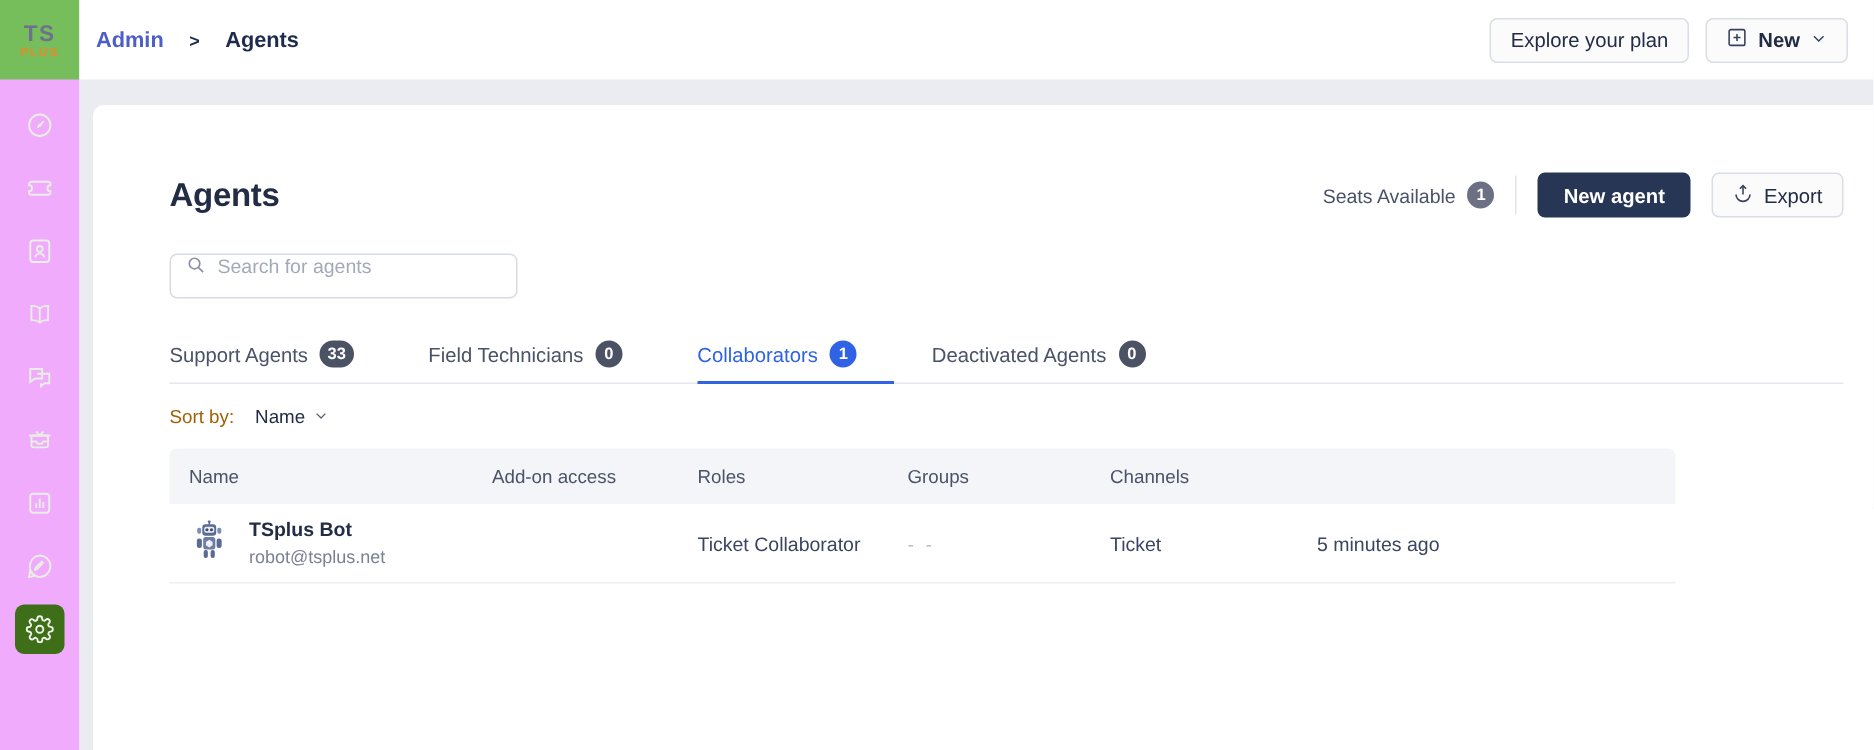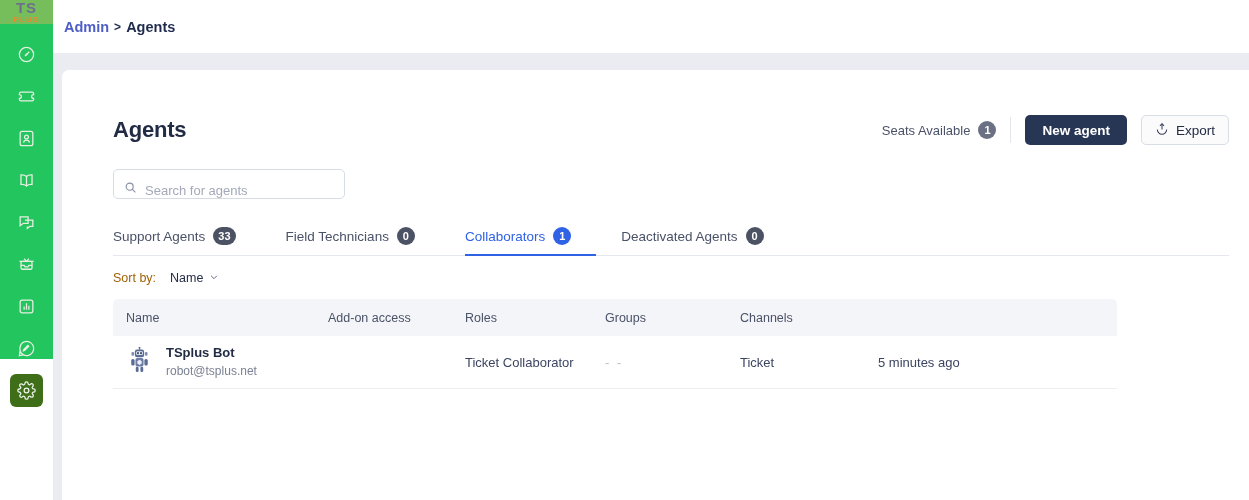--- a/index.html
+++ b/index.html
@@ -6,22 +6,22 @@
   html, body {
     width: 1249px; height: 500px;
     font-family: "Liberation Sans", sans-serif;
     background: #ffffff;
     overflow: hidden;
   }
   .app { position: relative; width: 1249px; height: 500px; display: flex; }
 
   
   .sidebar {
-    width: 53px; height: 359px;
-    background: #22c55e;
+    width: 53px; height: 500px;
+    background: #f0abfc;
     display: flex; flex-direction: column; align-items: center;
     flex: 0 0 53px;
   }
   .logo {
     width: 53px; height: 53px;
     background: #76bd5c;
     display: flex; flex-direction: column;
     align-items: center; justify-content: center;
     line-height: 1;
   }
@@ -40,21 +40,21 @@
   
   .main { flex: 1; height: 500px; display: flex; flex-direction: column; background: #eaecf1; min-width: 0; }
 
   
   .topbar {
     height: 53px; background: #ffffff;
     display: flex; align-items: center;
     padding: 0 17px 0 11px;
     flex: 0 0 53px;
   }
-  .breadcrumb { display: flex; align-items: center; gap: 5px; font-size: 14.5px; }
+  .breadcrumb { display: flex; align-items: center; gap: 17px; font-size: 14.5px; }
   .bc-link { color: #4d5ec8; font-weight: 600; cursor: pointer; }
   .bc-sep { color: #1f2b4d; font-weight: 700; font-size: 12px; }
   .bc-current { color: #1f2b4d; font-weight: 600; }
   .topbar-right { margin-left: auto; display: flex; align-items: center; gap: 11px; }
   .btn-outline {
     border: 1px solid #d9dde5; background: #fbfbfc; border-radius: 5px;
     height: 30px; padding: 0 13px;
     display: flex; align-items: center; gap: 7px;
     font-size: 13.5px; color: #232c45; cursor: pointer;
     font-family: "Liberation Sans", sans-serif;
@@ -87,21 +87,21 @@
     height: 30px; padding: 0 17px; font-size: 13.5px; font-weight: 700;
     cursor: pointer; display: flex; align-items: center;
     font-family: "Liberation Sans", sans-serif;
   }
 
   
   .search-box {
     margin-top: 24px;
     width: 232px; height: 30px;
     border: 1px solid #d7dbe3; border-radius: 5px;
-    display: flex; align-items: flex-end; gap: 8px; padding: 0 10px;
+    display: flex; align-items: flex-start; gap: 8px; padding: 0 10px;
     background: #fff;
   }
   .search-box input {
     border: none; outline: none; flex: 1; font-size: 13px; color: #232c45;
     font-family: "Liberation Sans", sans-serif; background: transparent;
   }
   .search-box input::placeholder { color: #a3a9b8; }
 
   
   .tabs {
@@ -249,20 +249,39 @@
     <div class="nav-spacer"></div>
   </aside>
 
   <div class="main">
 
     <header class="topbar">
       <div class="breadcrumb">
         <span class="bc-link">Admin</span>
         <span class="bc-sep">&gt;</span>
         <span class="bc-current">Agents</span>
+      </div>
+      <div class="topbar-right">
+        <button class="btn-outline">
+          <span>Explore your plan</span>
+        </button>
+        <button class="btn-outline">
+          <span>
+            <svg width="14" height="14" viewBox="0 0 24 24" fill="none" stroke="#38415e" stroke-width="1.8">
+              <rect x="3" y="3" width="18" height="18" rx="2"></rect>
+                <path d="M12 8v8M8 12h8"></path>
+            </svg>
+          </span>
+          <span class="cap">New</span>
+          <span>
+            <svg width="11" height="11" viewBox="0 0 24 24" fill="none" stroke="#38415e" stroke-width="2.2">
+              <path d="M5 9l7 7 7-7"></path>
+            </svg>
+          </span>
+        </button>
       </div>
     </header>
 
     <div class="card-wrap">
       <div class="card">
 
         <div class="page-head">
           <h1 class="page-title">Agents</h1>
           <div class="head-right">
             <div class="seats">

